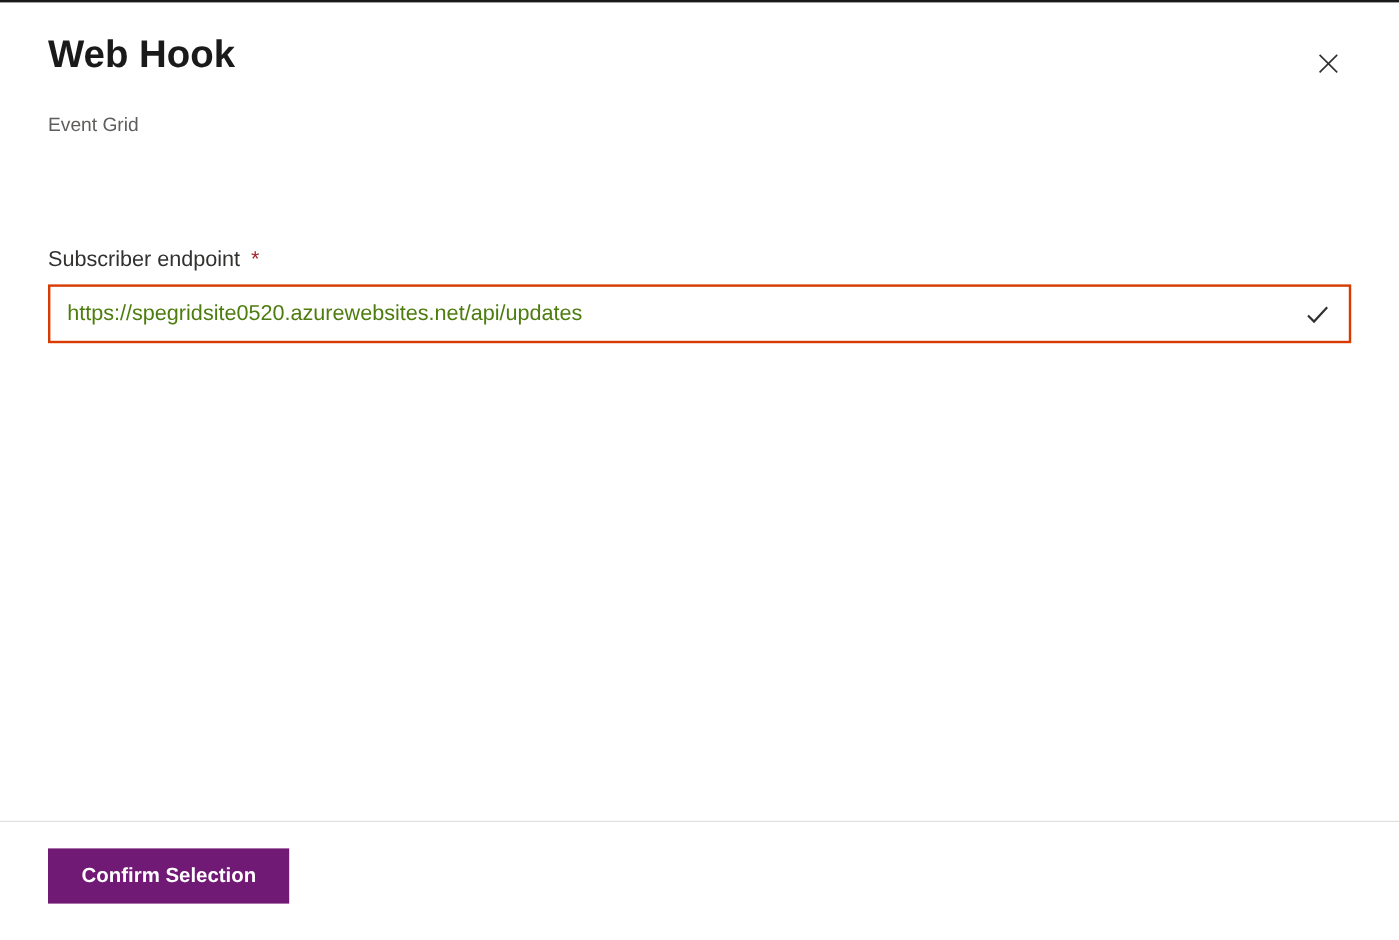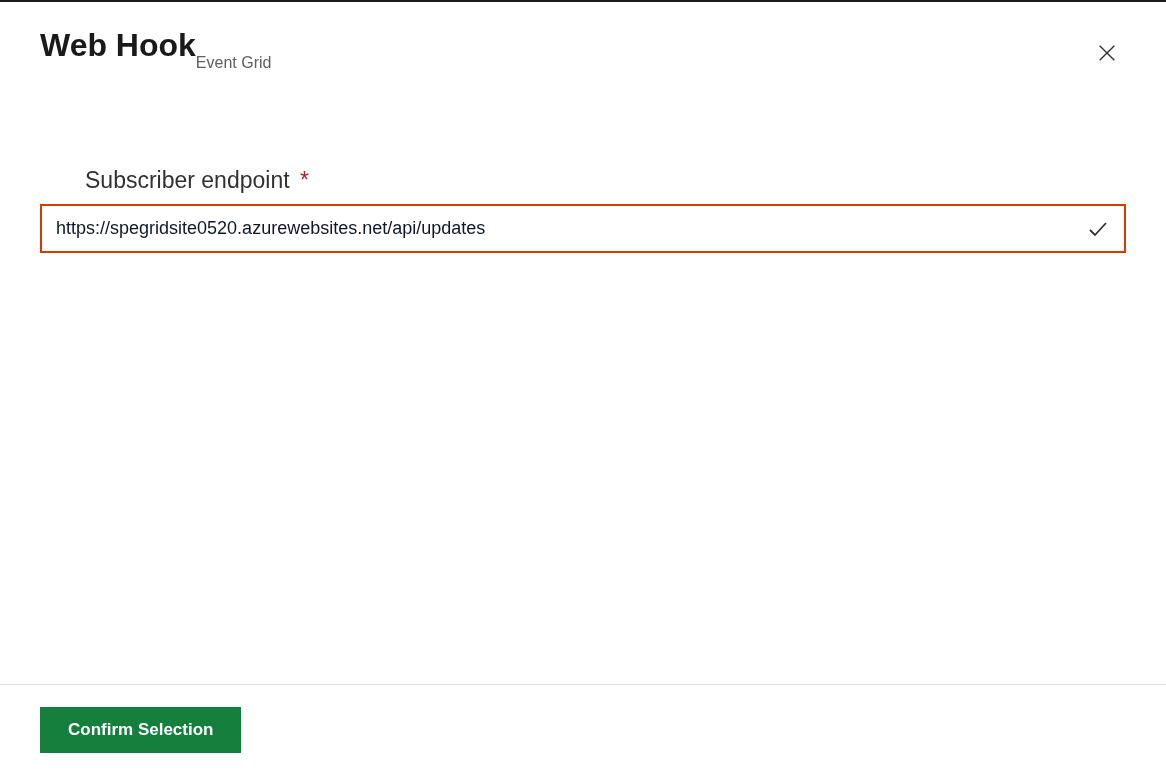--- a/index.html
+++ b/index.html
@@ -27,20 +27,21 @@
     
     .header {
       display: flex;
       justify-content: space-between;
       align-items: flex-start;
       margin-bottom: 4px;
     }
     
     .title-block {
       display: flex;
+      flex-direction: column;
     }
     
     .title {
       font-size: 32px;
       font-weight: 600;
       color: #1a1a1a;
       line-height: 1.2;
       margin-bottom: 4px;
     }
     
@@ -66,25 +67,24 @@
       width: 22px;
       height: 22px;
     }
     
     .content {
       flex: 1;
       margin-top: 88px;
     }
     
     .field-label {
-      font-size: 23px;
+      font-size: 18px;
       color: #323130;
       margin-bottom: 10px;
       font-weight: 400;
-      margin-left: 45px;
     }
     
     .required {
       color: #a4262c;
       margin-left: 4px;
     }
     
     .input-wrapper {
       position: relative;
       border: 2px solid #d83b01;
@@ -93,21 +93,21 @@
       padding-right: 44px;
       background: #ffffff;
     }
     
     .input-field {
       width: 100%;
       border: none;
       outline: none;
       font-size: 18px;
       padding: 12px 14px;
-      color: #0f172a;
+      color: #4d7c0f;
       font-family: inherit;
       background: transparent;
     }
     
     .validation-icon {
       position: absolute;
       right: 14px;
       top: 50%;
       transform: translateY(-50%);
       display: flex;
@@ -123,21 +123,21 @@
     .footer {
       border-top: 1px solid #e1dfdd;
       padding: 22px 0 30px 0;
       margin-left: -40px;
       margin-right: -40px;
       padding-left: 40px;
       padding-right: 40px;
     }
     
     .confirm-btn {
-      background: #15803d;
+      background: #701a75;
       color: #ffffff;
       border: none;
       padding: 13px 28px;
       font-size: 17px;
       font-weight: 600;
       cursor: pointer;
       font-family: inherit;
     }
   </style>
 </head>

